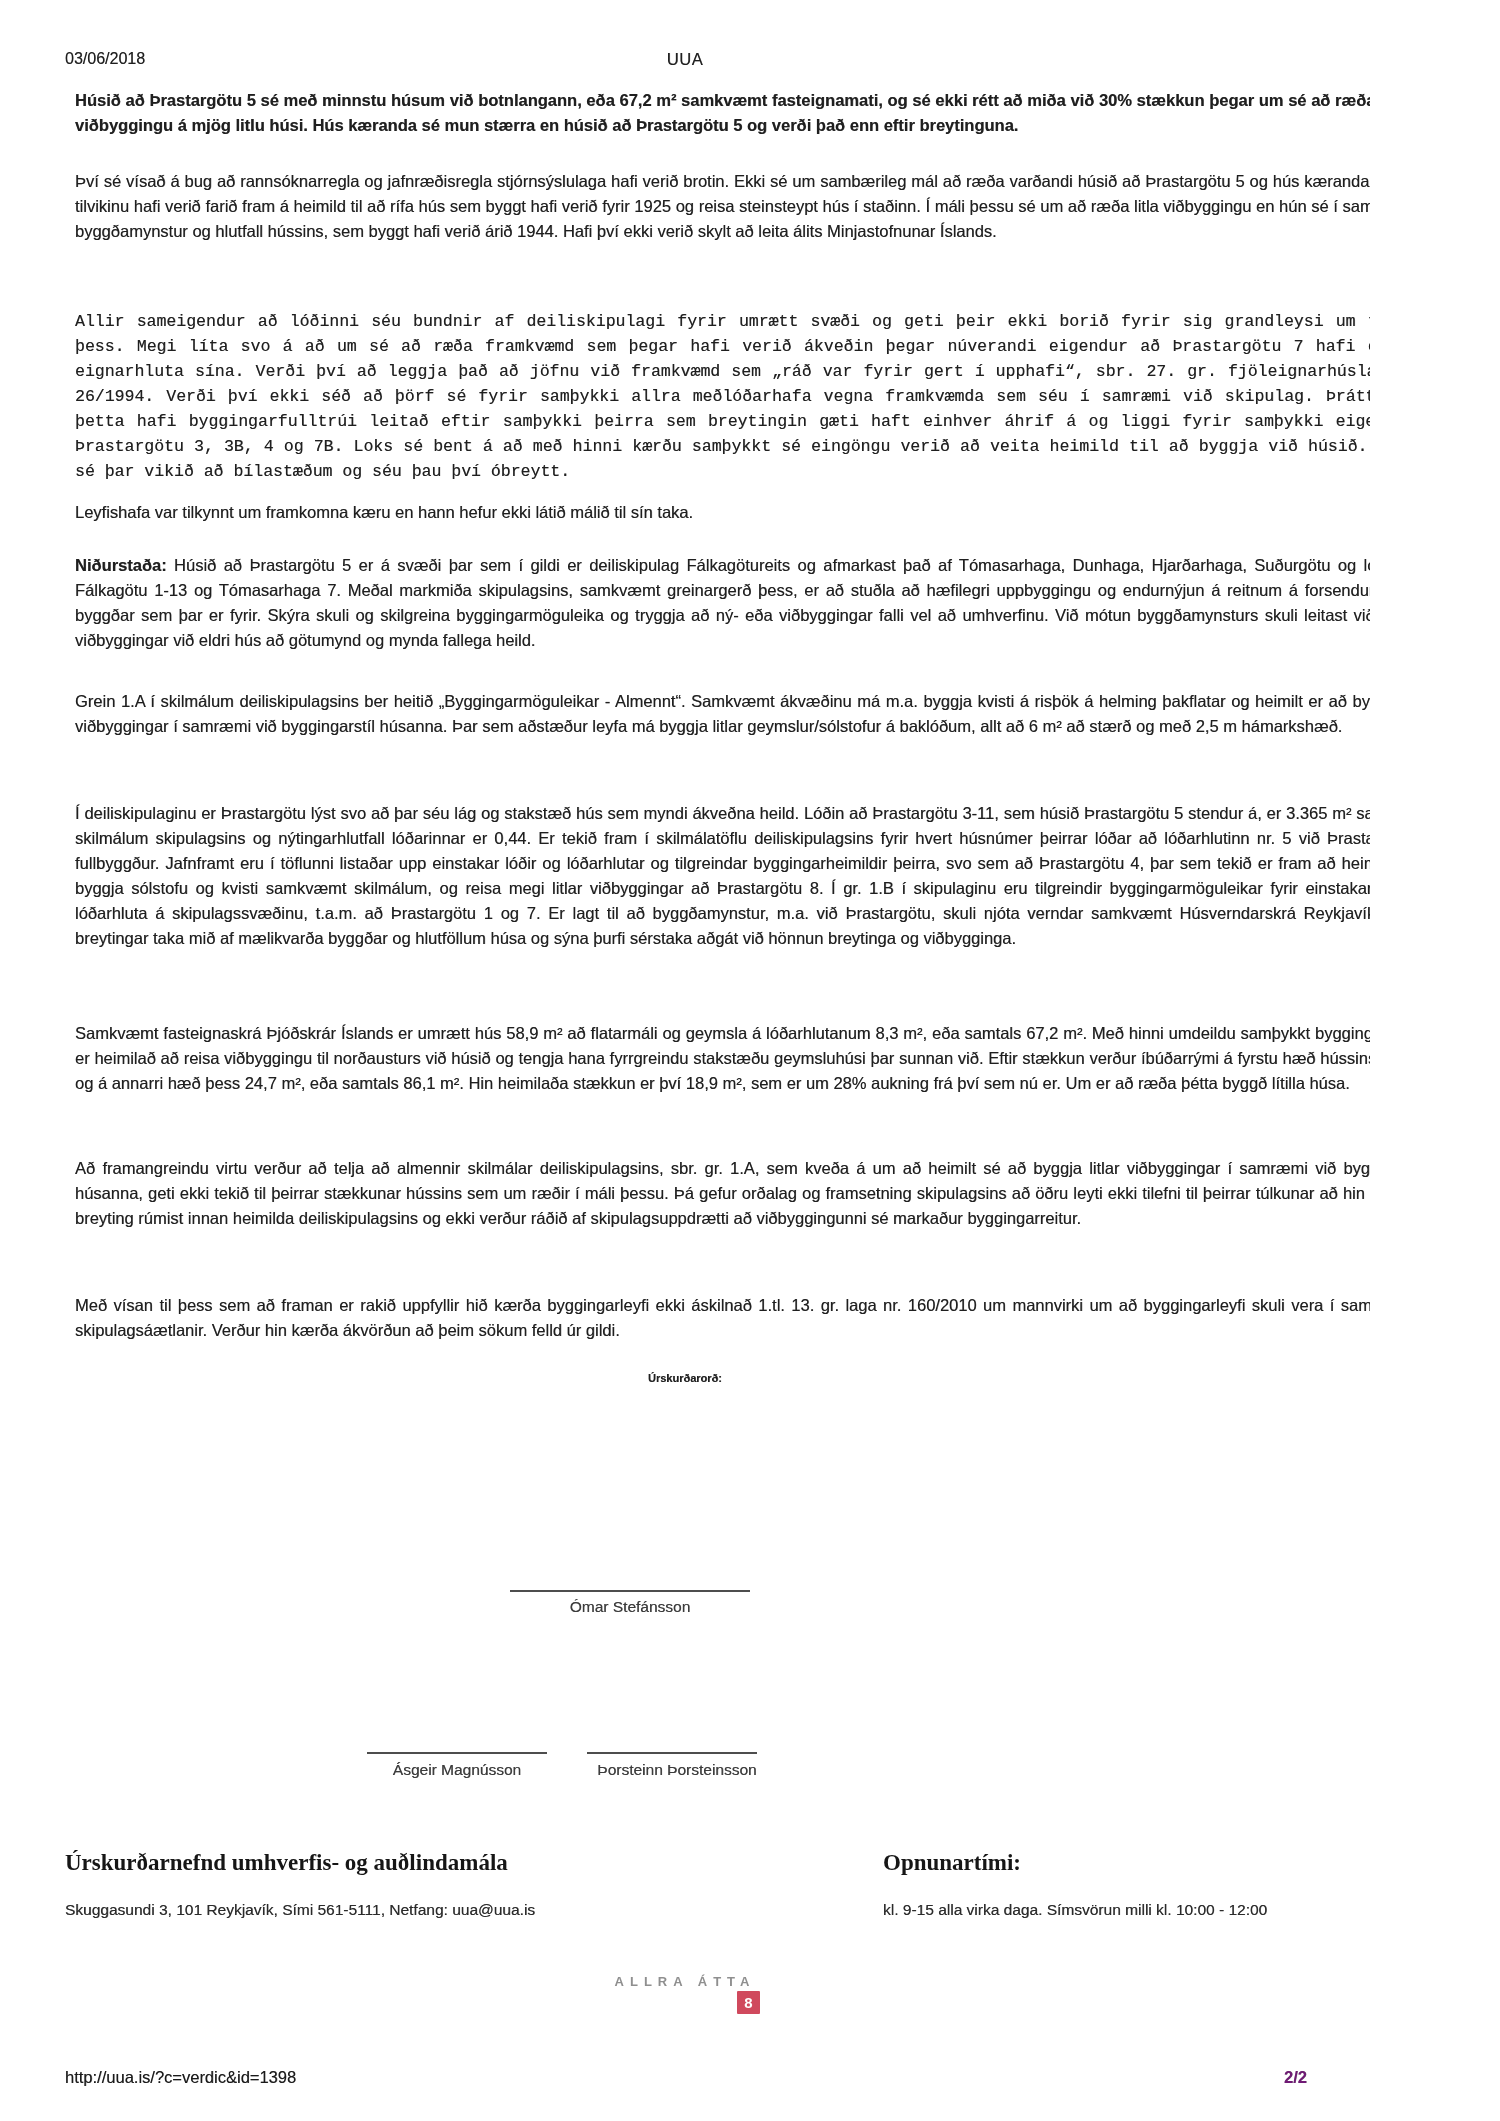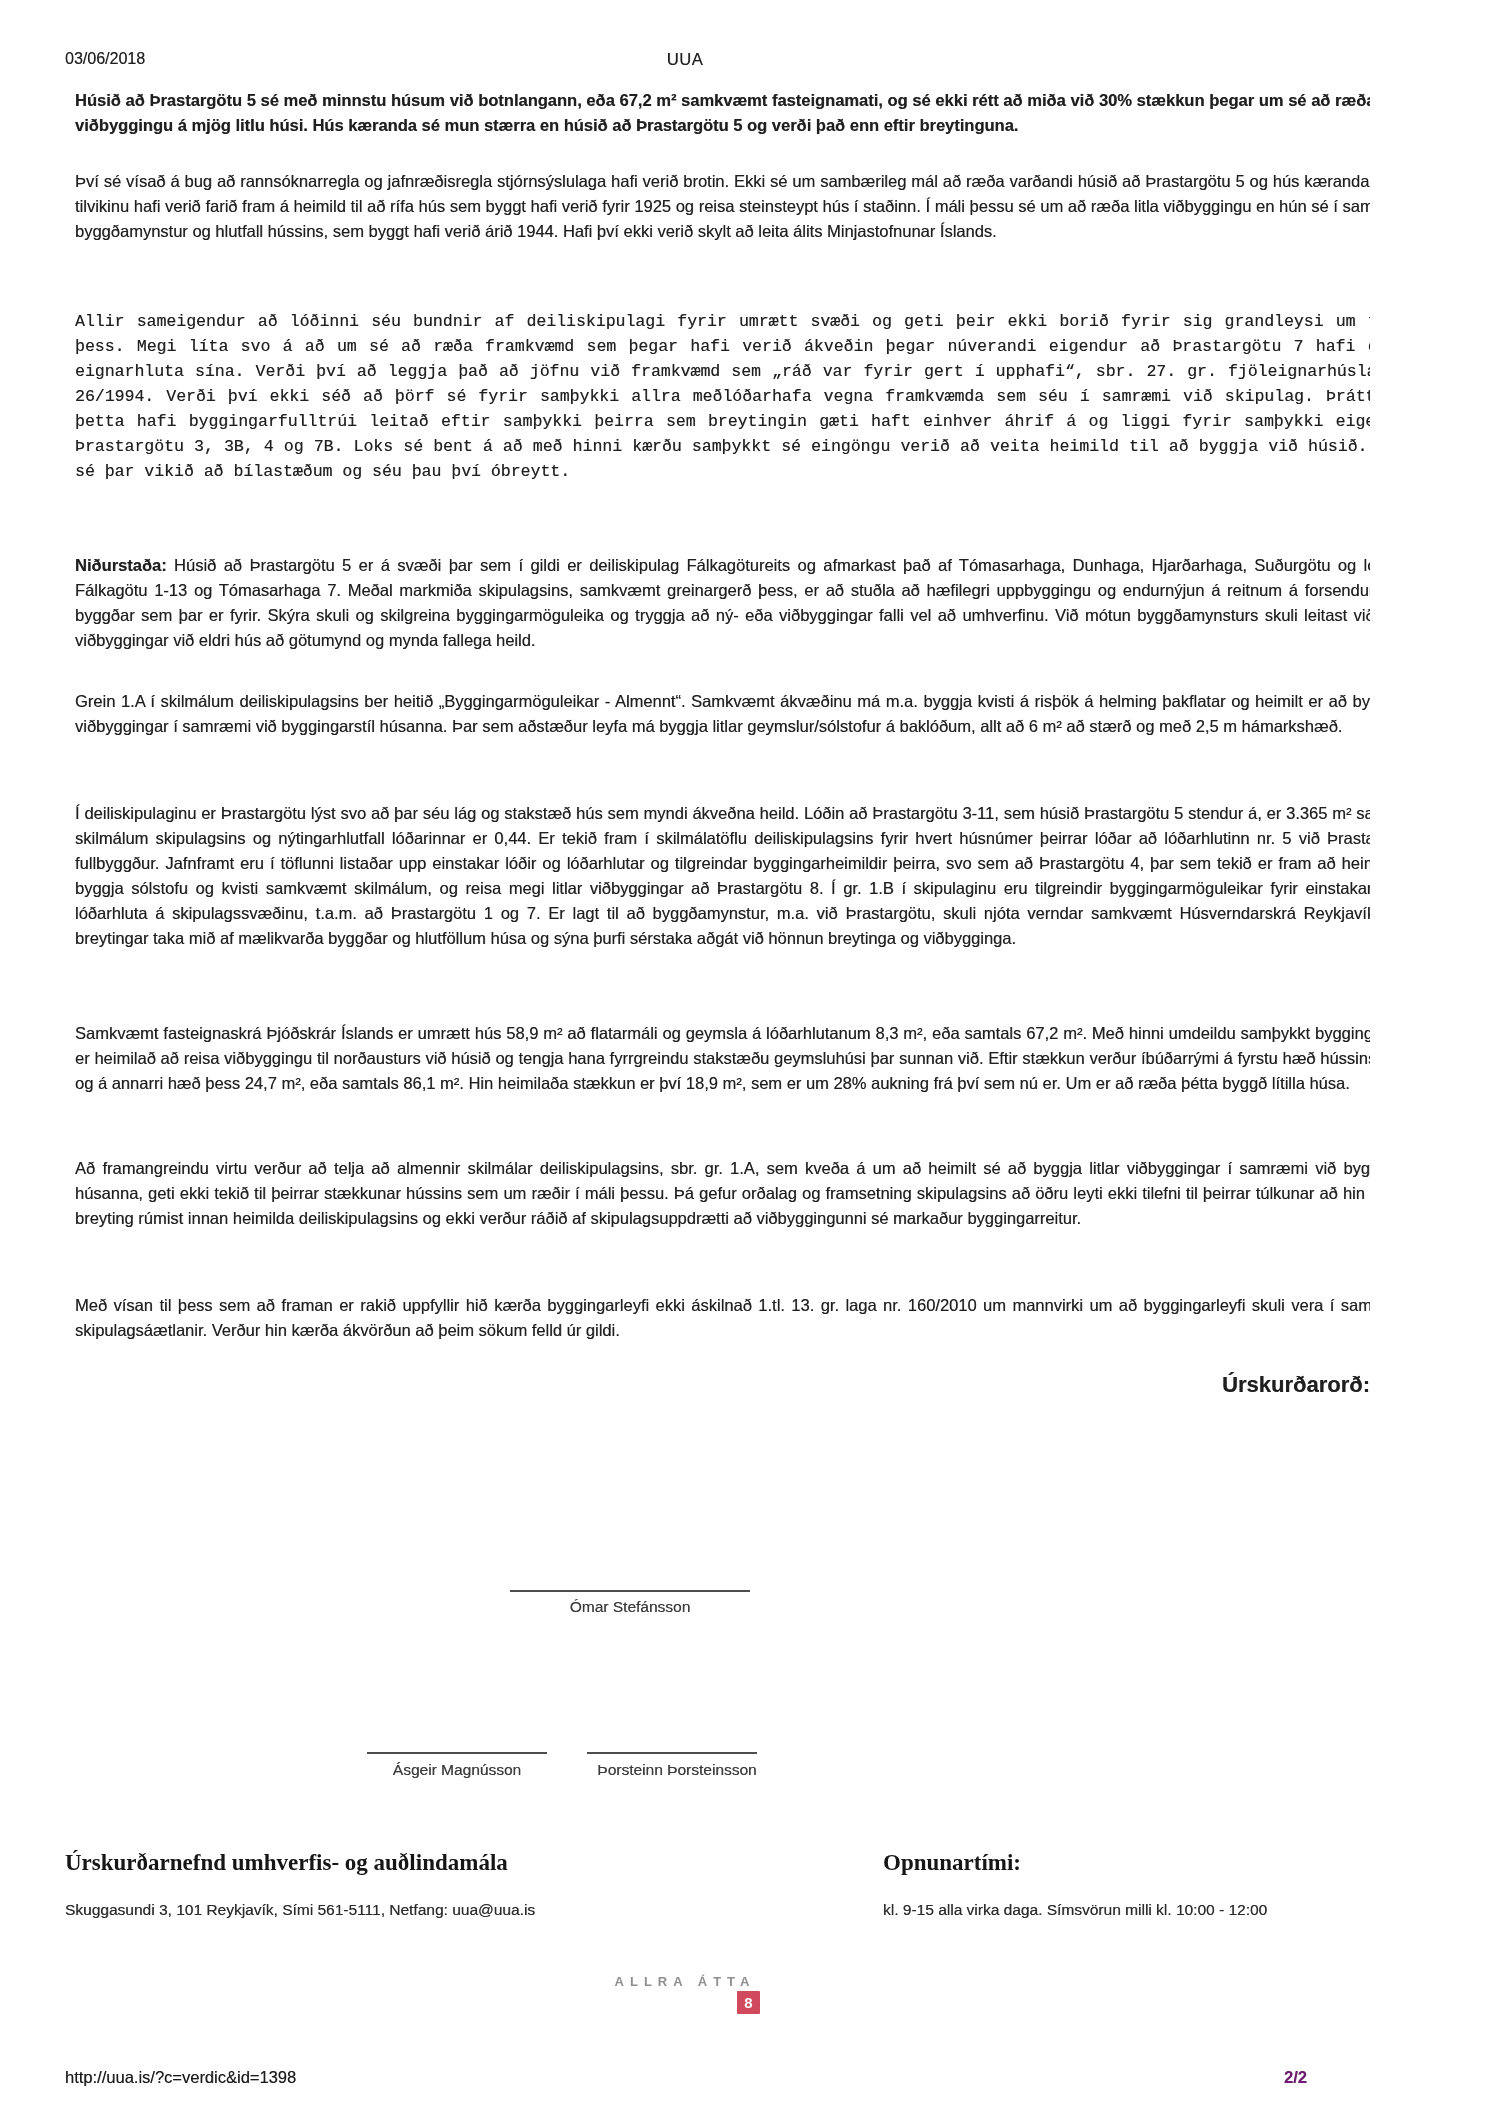--- a/index.html
+++ b/index.html
@@ -37,21 +37,21 @@
   .p3 { top: 500px; }
   .p4 { top: 553px; }
   .p5 { top: 689px; }
   .p6 { top: 801px; }
   .p7 { top: 1021px; }
   .p8 { top: 1156px; }
   .p9 { top: 1293px; }
 
   .ruling-heading {
     position: absolute; left: 0; right: 0; top: 1372px;
-    text-align: right; font-size: 22px; font-weight: 700;
+    text-align: center; font-size: 11px; font-weight: 700;
   }
   .ruling-text { top: 1430px; }
 
   .sig-line {
     position: absolute; height: 0;
     border-top: 2.5px solid #4d4d4d;
   }
   .sig-line-1 { left: 510px; width: 240px; top: 1590px; }
   .sig-line-2 { left: 367px; width: 180px; top: 1752px; }
   .sig-line-3 { left: 587px; width: 170px; top: 1752px; }
@@ -109,20 +109,21 @@
 <body>
 
 <div class="page">
 
   <div class="header-date scan">03/06/2018</div>
   <div class="header-title scan">UUA</div>
 
   <p class="para scan p0">Húsið að Þrastargötu 5 sé með minnstu húsum við botnlangann, eða 67,2 m² samkvæmt fasteignamati, og sé ekki rétt að miða við 30% stækkun þegar um sé að ræða 17,9 m² viðbyggingu á mjög litlu húsi. Hús kæranda sé mun stærra en húsið að Þrastargötu 5 og verði það enn eftir breytinguna.</p>
   <p class="para scan p1">Því sé vísað á bug að rannsóknarregla og jafnræðisregla stjórnsýslulaga hafi verið brotin. Ekki sé um sambærileg mál að ræða varðandi húsið að Þrastargötu 5 og hús kæranda. Í seinna tilvikinu hafi verið farið fram á heimild til að rífa hús sem byggt hafi verið fyrir 1925 og reisa steinsteypt hús í staðinn. Í máli þessu sé um að ræða litla viðbyggingu en hún sé í samræmi við byggðamynstur og hlutfall hússins, sem byggt hafi verið árið 1944. Hafi því ekki verið skylt að leita álits Minjastofnunar Íslands.</p>
   <p class="para scan p2">Allir sameigendur að lóðinni séu bundnir af deiliskipulagi fyrir umrætt svæði og geti þeir ekki borið fyrir sig grandleysi um tilvist þess. Megi líta svo á að um sé að ræða framkvæmd sem þegar hafi verið ákveðin þegar núverandi eigendur að Þrastargötu 7 hafi eignast eignarhluta sína. Verði því að leggja það að jöfnu við framkvæmd sem „ráð var fyrir gert í upphafi“, sbr. 27. gr. fjöleignarhúslaga nr. 26/1994. Verði því ekki séð að þörf sé fyrir samþykki allra meðlóðarhafa vegna framkvæmda sem séu í samræmi við skipulag. Þrátt fyrir þetta hafi byggingarfulltrúi leitað eftir samþykki þeirra sem breytingin gæti haft einhver áhrif á og liggi fyrir samþykki eigenda að Þrastargötu 3, 3B, 4 og 7B. Loks sé bent á að með hinni kærðu samþykkt sé eingöngu verið að veita heimild til að byggja við húsið. Ekkert sé þar vikið að bílastæðum og séu þau því óbreytt.</p>
+  <p class="para scan p3">Leyfishafa var tilkynnt um framkomna kæru en hann hefur ekki látið málið til sín taka.</p>
   <p class="para scan p4"><b>Niðurstaða:</b><span> Húsið að Þrastargötu 5 er á svæði þar sem í gildi er deiliskipulag Fálkagötureits og afmarkast það af Tómasarhaga, Dunhaga, Hjarðarhaga, Suðurgötu og lóðum við Fálkagötu 1-13 og Tómasarhaga 7. Meðal markmiða skipulagsins, samkvæmt greinargerð þess, er að stuðla að hæfilegri uppbyggingu og endurnýjun á reitnum á forsendum þeirrar byggðar sem þar er fyrir. Skýra skuli og skilgreina byggingarmöguleika og tryggja að ný- eða viðbyggingar falli vel að umhverfinu. Við mótun byggðamynsturs skuli leitast við að laga viðbyggingar við eldri hús að götumynd og mynda fallega heild.</span></p>
   <p class="para scan p5">Grein 1.A í skilmálum deiliskipulagsins ber heitið „Byggingarmöguleikar - Almennt“. Samkvæmt ákvæðinu má m.a. byggja kvisti á risþök á helming þakflatar og heimilt er að byggja litlar viðbyggingar í samræmi við byggingarstíl húsanna. Þar sem aðstæður leyfa má byggja litlar geymslur/sólstofur á baklóðum, allt að 6 m² að stærð og með 2,5 m hámarkshæð.</p>
   <p class="para scan p6">Í deiliskipulaginu er Þrastargötu lýst svo að þar séu lág og stakstæð hús sem myndi ákveðna heild. Lóðin að Þrastargötu 3-11, sem húsið Þrastargötu 5 stendur á, er 3.365 m² samkvæmt skilmálum skipulagsins og nýtingarhlutfall lóðarinnar er 0,44. Er tekið fram í skilmálatöflu deiliskipulagsins fyrir hvert húsnúmer þeirrar lóðar að lóðarhlutinn nr. 5 við Þrastargötu sé fullbyggður. Jafnframt eru í töflunni listaðar upp einstakar lóðir og lóðarhlutar og tilgreindar byggingarheimildir þeirra, svo sem að Þrastargötu 4, þar sem tekið er fram að heimilt sé að byggja sólstofu og kvisti samkvæmt skilmálum, og reisa megi litlar viðbyggingar að Þrastargötu 8. Í gr. 1.B í skipulaginu eru tilgreindir byggingarmöguleikar fyrir einstakar lóðir og lóðarhluta á skipulagssvæðinu, t.a.m. að Þrastargötu 1 og 7. Er lagt til að byggðamynstur, m.a. við Þrastargötu, skuli njóta verndar samkvæmt Húsverndarskrá Reykjavíkur. Skuli breytingar taka mið af mælikvarða byggðar og hlutföllum húsa og sýna þurfi sérstaka aðgát við hönnun breytinga og viðbygginga.</p>
   <p class="para scan p7">Samkvæmt fasteignaskrá Þjóðskrár Íslands er umrætt hús 58,9 m² að flatarmáli og geymsla á lóðarhlutanum 8,3 m², eða samtals 67,2 m². Með hinni umdeildu samþykkt byggingarfulltrúa er heimilað að reisa viðbyggingu til norðausturs við húsið og tengja hana fyrrgreindu stakstæðu geymsluhúsi þar sunnan við. Eftir stækkun verður íbúðarrými á fyrstu hæð hússins 61,4 m² og á annarri hæð þess 24,7 m², eða samtals 86,1 m². Hin heimilaða stækkun er því 18,9 m², sem er um 28% aukning frá því sem nú er. Um er að ræða þétta byggð lítilla húsa.</p>
   <p class="para scan p8">Að framangreindu virtu verður að telja að almennir skilmálar deiliskipulagsins, sbr. gr. 1.A, sem kveða á um að heimilt sé að byggja litlar viðbyggingar í samræmi við byggingarstíl húsanna, geti ekki tekið til þeirrar stækkunar hússins sem um ræðir í máli þessu. Þá gefur orðalag og framsetning skipulagsins að öðru leyti ekki tilefni til þeirrar túlkunar að hin umdeilda breyting rúmist innan heimilda deiliskipulagsins og ekki verður ráðið af skipulagsuppdrætti að viðbyggingunni sé markaður byggingarreitur.</p>
   <p class="para scan p9">Með vísan til þess sem að framan er rakið uppfyllir hið kærða byggingarleyfi ekki áskilnað 1.tl. 13. gr. laga nr. 160/2010 um mannvirki um að byggingarleyfi skuli vera í samræmi við skipulagsáætlanir. Verður hin kærða ákvörðun að þeim sökum felld úr gildi.</p>
 
   <div class="ruling-heading scan">Úrskurðarorð:</div>
 
   <div class="sig-line sig-line-1"></div>

